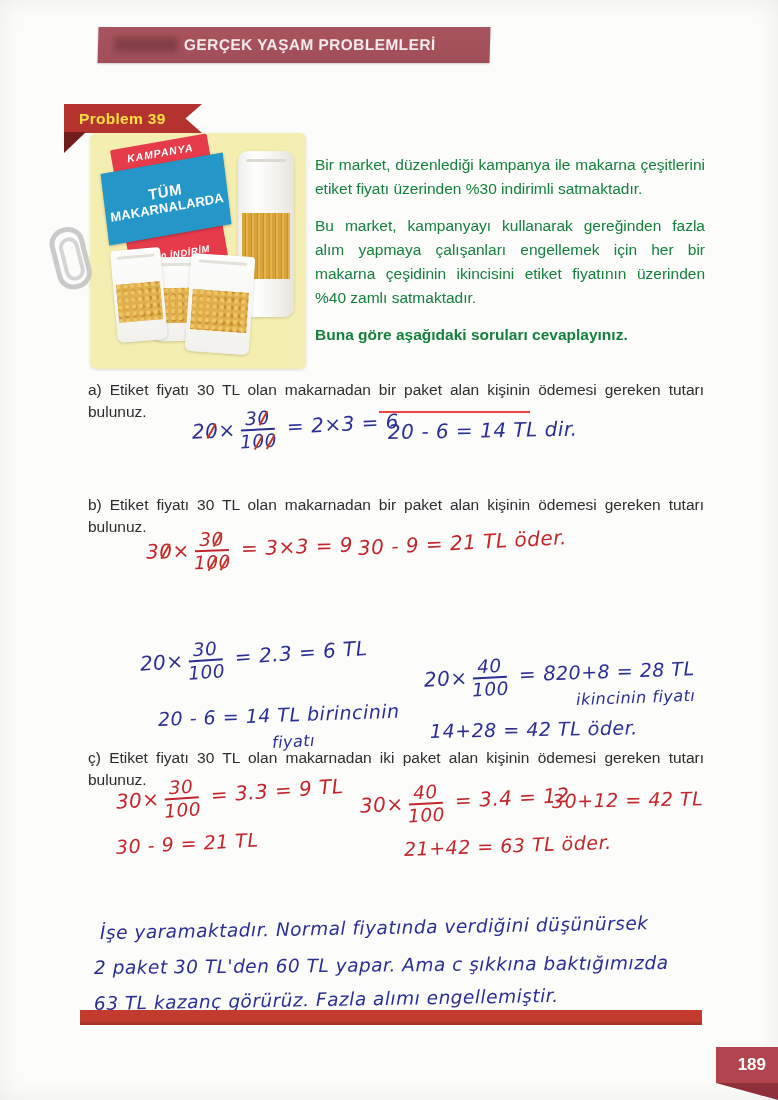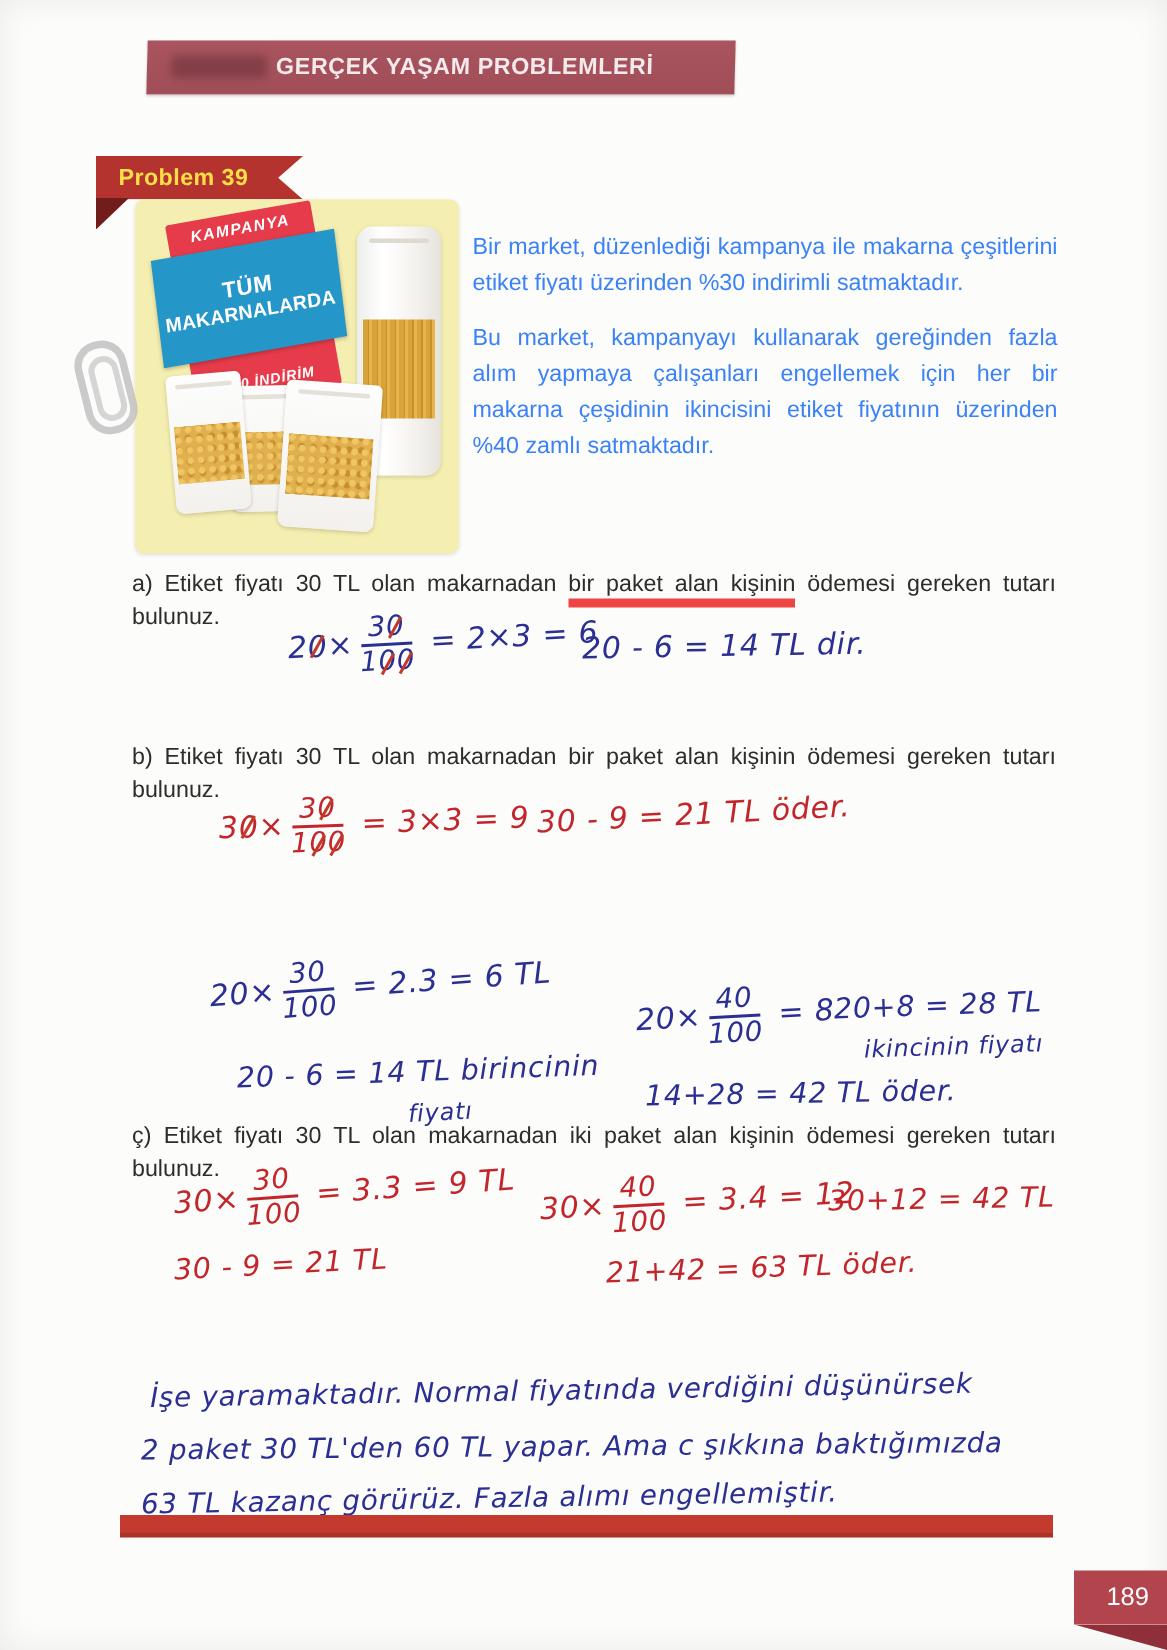--- a/index.html
+++ b/index.html
@@ -57,30 +57,30 @@
                radial-gradient(circle at 70% 60%,#c98f2c 0 2px,transparent 2.5px) 3px 3px/8px 8px,
                var(--pasta-amber);}
   .bag .crimp{position:absolute;left:12%;right:12%;top:6px;height:3px;background:#e4e1d9;border-radius:2px;}
   .bag1{left:24px;top:116px;width:50px;height:92px;transform:rotate(-5deg);z-index:4;}
   .bag2{left:64px;top:124px;width:44px;height:84px;transform:rotate(-1deg);z-index:3;}
   .bag3{left:98px;top:122px;width:64px;height:98px;transform:rotate(4deg);z-index:5;}
 
   .paperclip{position:absolute;left:44px;top:222px;z-index:3;opacity:.85;}
 
   
-  .intro{position:absolute;left:315px;top:153px;width:390px;color:#3b82f6;
+  .intro{position:absolute;left:315px;top:153px;width:390px;color:#15803d;
     font-size:15.5px;line-height:1.55;text-align:justify;}
   .intro p{margin:0 0 13px 0;}
   .intro .emph{font-weight:bold;margin-top:4px;}
 
   
   .q{position:absolute;left:88px;width:616px;color:#2d2d2d;font-size:15.5px;
      line-height:1.43;text-align:justify;}
   .qa{top:379px;} .qb{top:494px;} .qc{top:619px;} .qcc{top:747px;} .qd{top:873px;}
-  .u-hand{border-bottom:6px solid #ef4444;padding-bottom:1px;}
+  .u-hand{border-bottom:2px solid #ef4444;padding-bottom:13px;}
 
   
   .hand{position:absolute;font-family:"DejaVu Sans",sans-serif;font-style:italic;
     white-space:nowrap;transform-origin:left center;letter-spacing:.5px;}
   .ink-blue{color:var(--ink-blue);}
   .ink-red{color:var(--ink-red);}
   .frac{display:inline-flex;flex-direction:column;align-items:center;vertical-align:middle;
     margin:0 4px;line-height:1.05;font-size:.92em;}
   .fnum{display:flex;padding:0 5px 1px;border-bottom:2px solid currentColor;}
   .fden{display:flex;padding-top:1px;}
@@ -108,21 +108,21 @@
   .sd1{left:100px;top:922px;font-size:18.5px;transform:rotate(-1deg);}
   .sd2{left:94px;top:957px;font-size:18.5px;transform:rotate(-.5deg);}
   .sd3{left:94px;top:993px;font-size:18.5px;transform:rotate(-1deg);}
 
   
   .bottom-bar{position:absolute;left:80px;top:1010px;width:622px;height:15px;
     background:var(--bar-red);box-shadow:inset 0 -3px 0 rgba(0,0,0,.12);}
   .page-tab{position:absolute;left:716px;top:1047px;width:62px;height:36px;
     background:var(--tab-red);}
   .page-tab .txt{position:absolute;right:12px;top:0;line-height:36px;color:#fff;
-    font-size:17px;font-weight:normal;}
+    font-size:17px;font-weight:bold;}
   .page-tab-fold{position:absolute;left:716px;top:1083px;width:62px;height:17px;
     background:#8e2f3a;clip-path:polygon(0 0,100% 0,100% 100%);}
 </style>
 </head>
 <body>
 
 <div class="page">
 
   <div class="hdr-banner">
     <div class="hdr-smudge"></div>
@@ -162,20 +162,21 @@
     </div>
     <div class="bag bag3">
       <div class="crimp"></div>
       <div class="win"></div>
     </div>
   </div>
 
   <div class="intro">
     <p>Bir market, düzenlediği kampanya ile makarna çeşitlerini etiket fiyatı üzerinden %30 indirimli satmaktadır.</p>
     <p>Bu market, kampanyayı kullanarak gereğinden fazla alım yapmaya çalışanları engellemek için her bir makarna çeşidinin ikincisini etiket fiyatının üzerinden %40 zamlı satmaktadır.</p>
+    <p class="emph">Buna göre aşağıdaki soruları cevaplayınız.</p>
   </div>
 
   <div class="q qa"><span>a) Etiket fiyatı 30 TL olan makarnadan </span><span class="u-hand">bir paket alan kişinin</span><span> ödemesi gereken tutarı bulunuz.</span></div>
   <div class="q qb">b) Etiket fiyatı 30 TL olan makarnadan bir paket alan kişinin ödemesi gereken tutarı bulunuz.</div>
   <div class="q qcc">ç) Etiket fiyatı 30 TL olan makarnadan iki paket alan kişinin ödemesi gereken tutarı bulunuz.</div>
 
   <div class="hand ink-blue sa1"><span>2</span><span class="xout">0</span><span>×</span><span class="frac">
         <span class="fnum">
           <span>3</span>
           <span class="xout">0</span>

